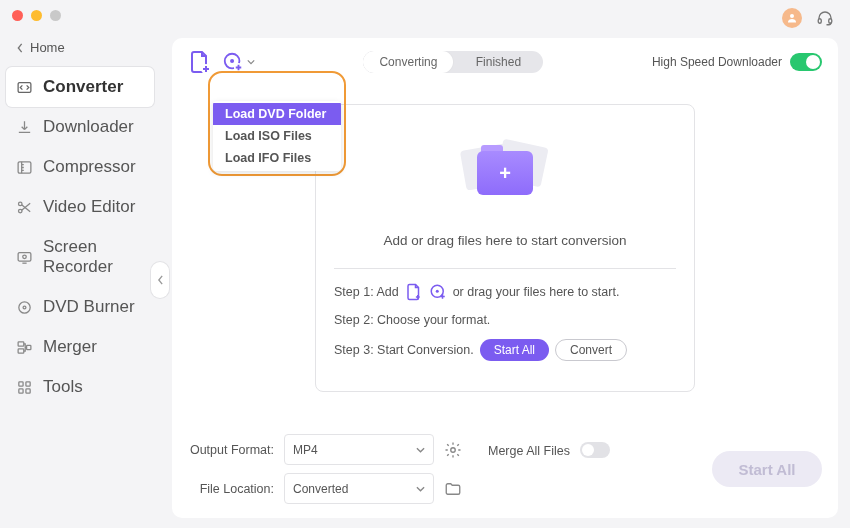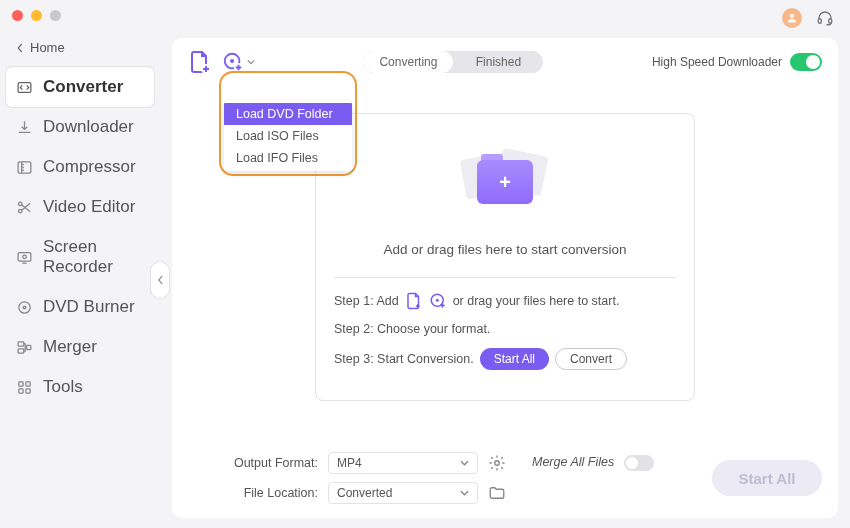--- a/index.html
+++ b/index.html
@@ -45,21 +45,21 @@
   .tb .dvd{display:flex;align-items:center;gap:3px;cursor:pointer;}
   .tb .dvd .car{width:8px;height:6px;color:#888;}
   .segwrap{margin-left:auto;margin-right:auto;}
   .seg{display:flex;background:var(--pill-bg);border-radius:14px;overflow:hidden;height:22px;}
   .seg div{width:90px;display:flex;align-items:center;justify-content:center;font-size:12px;color:#666;cursor:pointer;}
   .seg div.on{background:var(--bg-white);border-radius:14px;box-shadow:0 0 0 1px var(--border);}
   .hs{display:flex;align-items:center;gap:8px;font-size:12px;color:var(--txt);}
   .toggle{width:32px;height:18px;border-radius:9px;background:var(--toggle-on);position:relative;cursor:pointer;}
   .toggle::after{content:"";position:absolute;width:14px;height:14px;border-radius:50%;background:#fff;top:2px;right:2px;}
   
-  .ddwrap{position:absolute;top:33px;left:47px;width:138px;border:2px solid var(--orange);border-radius:14px;padding:28px 3px 3px 3px;}
+  .ddwrap{position:absolute;top:33px;left:36px;width:138px;border:2px solid var(--orange);border-radius:14px;padding:28px 3px 3px 3px;font-weight:bold;}
   .ddmenu{background:#fff;border-radius:4px;box-shadow:0 2px 6px rgba(0,0,0,.12);padding:2px 0;overflow:hidden;}
   .ddmenu div{font-size:12.5px;padding:4px 12px;color:#555;cursor:pointer;white-space:nowrap;}
   .ddmenu div.hi{background:var(--accent);color:#fff;}
   
   .centerarea{flex:1;display:flex;align-items:center;justify-content:center;}
   .card{width:380px;border:1px solid var(--border);border-radius:8px;padding:18px 18px 18px 18px;}
   .illus{display:flex;align-items:center;justify-content:center;height:100px;}
   .illus .folder{position:relative;width:56px;height:44px;}
   .illus .folder .paper{position:absolute;width:46px;height:40px;background:#ececf2;border-radius:4px;}
   .illus .folder .p1{top:-8px;left:22px;transform:rotate(12deg);}
@@ -69,26 +69,26 @@
   .illus .folder .plus{position:absolute;inset:0;display:flex;align-items:center;justify-content:center;color:#fff;font-size:20px;font-weight:700;}
   .card .cap{text-align:center;color:var(--txt);font-size:13.5px;margin-top:10px;}
   .card hr{border:none;border-top:1px solid var(--border);margin:20px 0 14px;}
   .step{font-size:12.5px;color:var(--txt);display:flex;align-items:center;gap:6px;margin-bottom:12px;}
   .step .mini{width:18px;height:18px;color:var(--accent);}
   .btn{height:22px;border-radius:11px;font-size:12px;padding:0 14px;display:inline-flex;align-items:center;justify-content:center;cursor:pointer;}
   .btn.primary{background:var(--accent);color:#fff;}
   .btn.ghost{background:#fff;color:#555;border:1px solid #c9c9cf;}
   
   .bottom{display:flex;align-items:center;gap:12px;padding-top:12px;font-size:12.5px;color:var(--txt);}
-  .row{display:flex;align-items:center;gap:10px;margin-left:44px;}
+  .row{display:flex;align-items:center;gap:10px;}
   .lbl{width:86px;text-align:right;}
-  .sel{width:150px;height:22px;border:1px solid var(--border);border-radius:4px;background:#fff;display:flex;align-items:center;justify-content:space-between;padding:0 8px;font-size:12px;color:#555;cursor:pointer;}
+  .sel{width:150px;height:31px;border:1px solid var(--border);border-radius:4px;background:#fff;display:flex;align-items:center;justify-content:space-between;padding:0 8px;font-size:12px;color:#555;cursor:pointer;}
   .sel svg{width:9px;height:6px;color:#888;}
   .iconbtn{width:18px;height:18px;color:#888;cursor:pointer;}
-  .merge{display:flex;align-items:flex-start;gap:10px;margin-left:16px;font-style:italic;}
+  .merge{display:flex;align-items:flex-end;gap:10px;margin-left:16px;}
   .toggle-off{width:30px;height:16px;border-radius:8px;background:#e2e2e6;position:relative;cursor:pointer;}
   .toggle-off::after{content:"";position:absolute;width:12px;height:12px;border-radius:50%;background:#fff;top:2px;left:2px;}
   .startall{margin-left:auto;width:110px;height:36px;border-radius:18px;background:#eceaf4;color:#c1bcd4;font-size:15px;font-weight:600;display:flex;align-items:center;justify-content:center;cursor:pointer;}
   .stack{display:flex;flex-direction:column;gap:8px;}
 </style>
 </head>
 <body>
 
 <div class="traffic">
   <span class="tl-red"></span>

